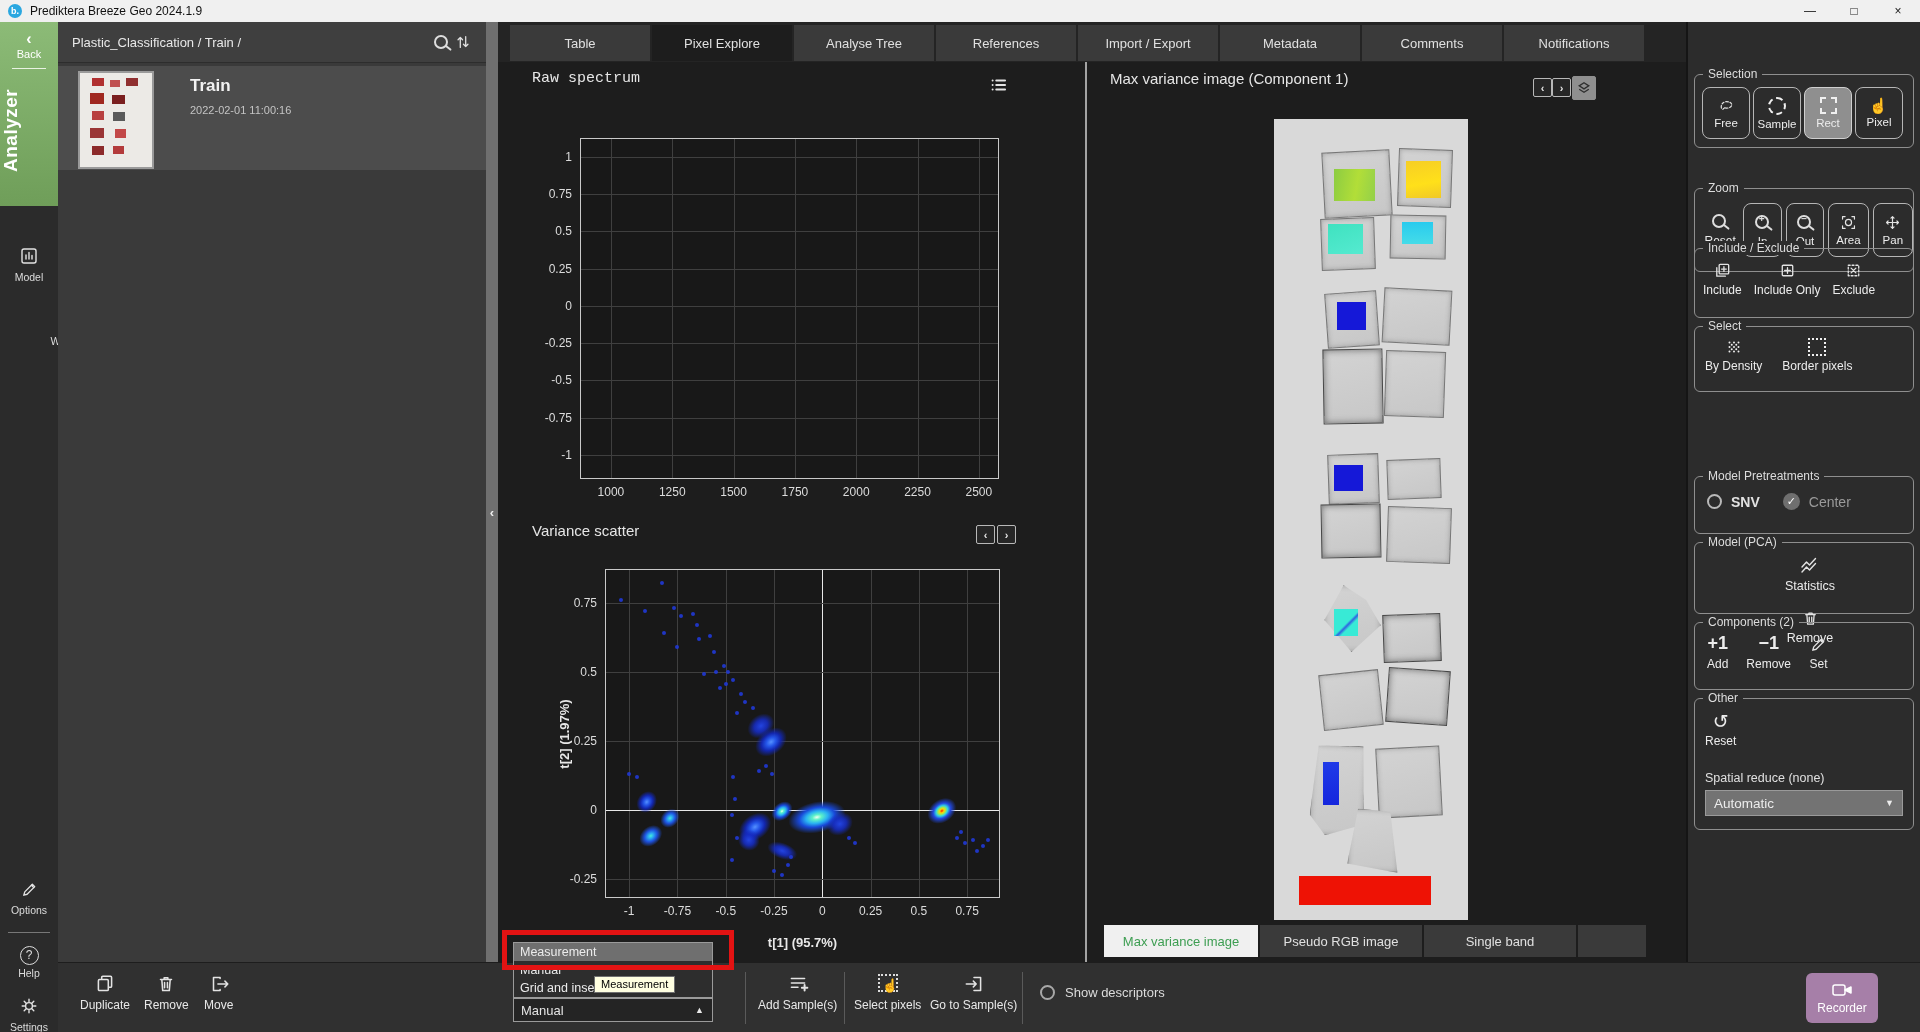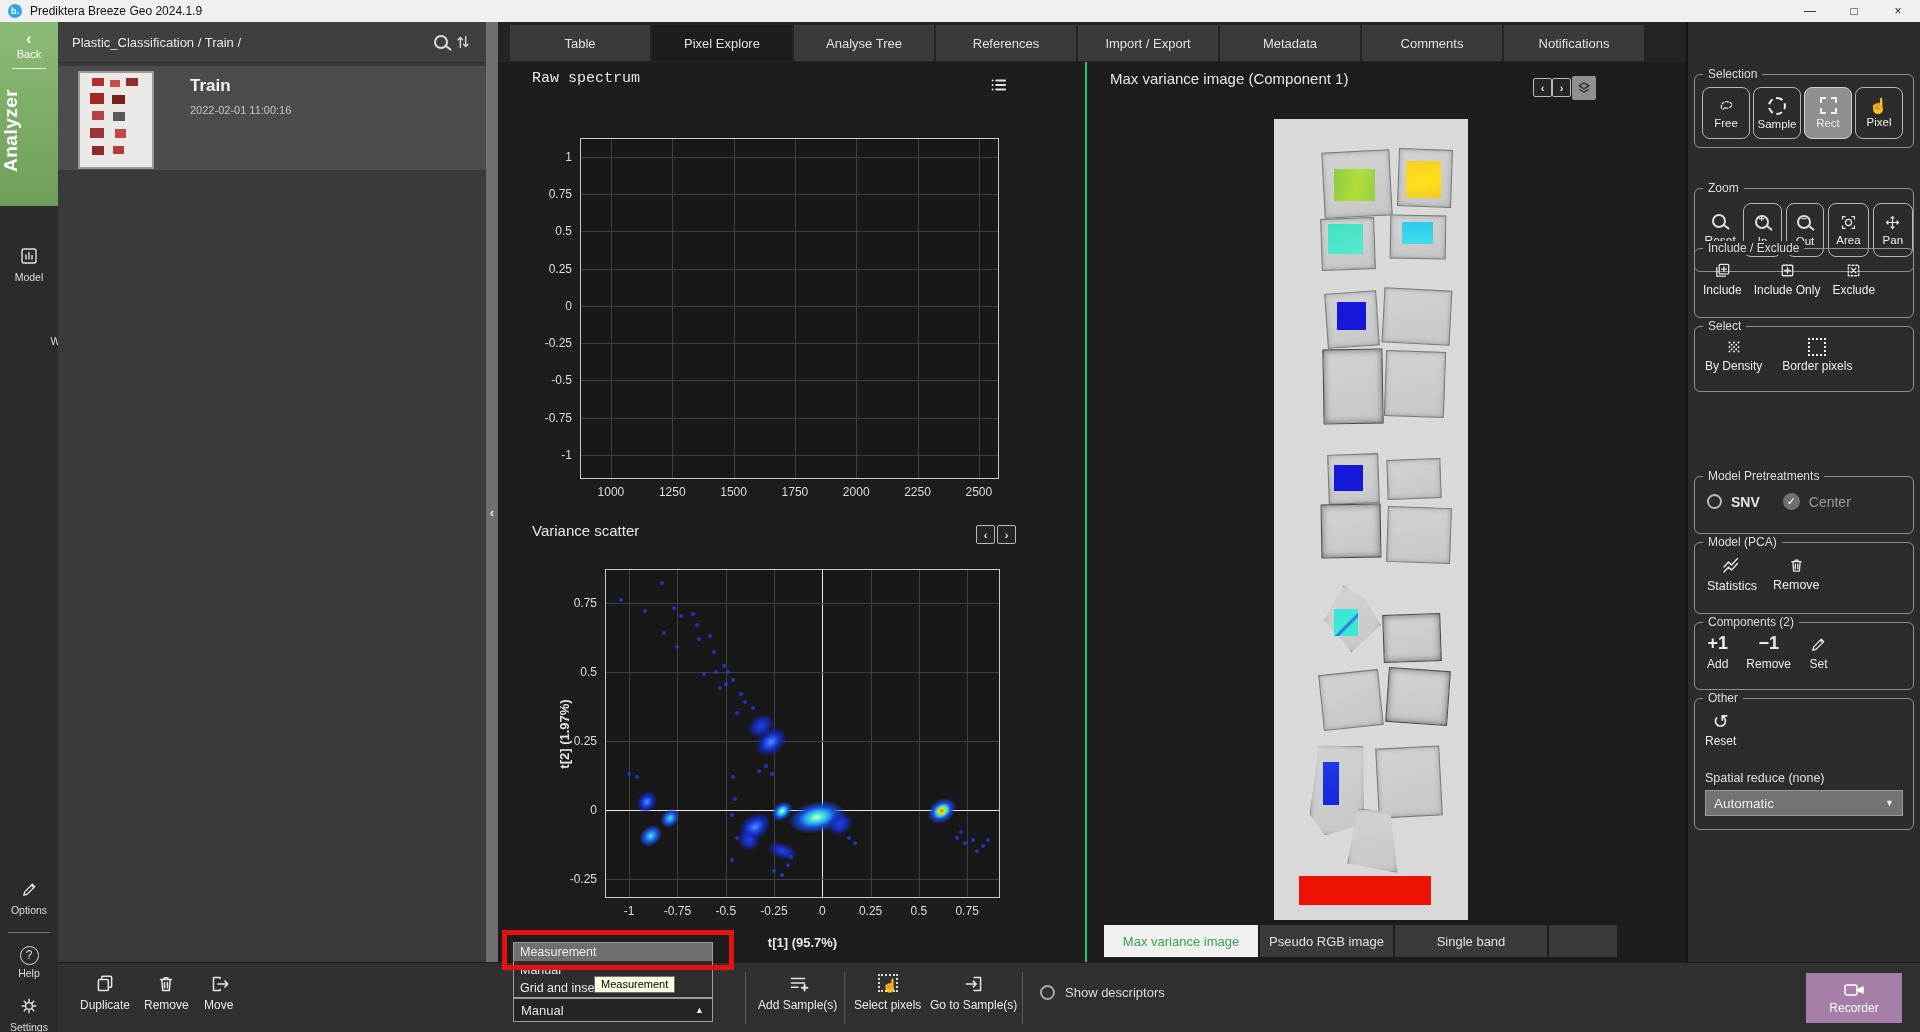--- a/index.html
+++ b/index.html
@@ -40,21 +40,21 @@
   #wavetab-top{position:absolute;left:498px;top:428px;width:26px;height:46px;background:#525252;border-radius:0 6px 6px 0;display:flex;align-items:center;justify-content:center;font-size:17px;font-weight:bold;color:#d8d8d8;}
   #wavetab{position:absolute;left:498px;top:474px;width:26px;height:110px;background:#3d3d3d;display:flex;align-items:center;justify-content:center;}
   #wavetab span{writing-mode:vertical-rl;transform:rotate(180deg);font-size:11.5px;color:#dcdcdc;}
   #rightcollapse{position:absolute;left:1655px;top:498px;width:18px;height:32px;background:#3d3d3d;border-radius:4px 0 0 4px;display:flex;align-items:center;justify-content:center;color:#d8d8d8;font-weight:bold;}
   
   #tabbar{position:absolute;left:510px;top:25px;height:36px;display:flex;gap:2px;}
   .tab{width:140px;height:36px;background:#3a3a3a;color:#e0e0e0;font-size:13px;display:flex;align-items:center;justify-content:center;}
   .tab.active{background:#1d1d1d;}
   
   #charts{position:absolute;left:498px;top:62px;width:587px;height:900px;background:#1d1d1d;}
-  #imagepanel{position:absolute;left:1085px;top:62px;width:601px;height:900px;background:#1d1d1d;border-left:2px solid #22c55e;}
+  #imagepanel{position:absolute;left:1085px;top:62px;width:601px;height:900px;background:#1d1d1d;border-left:2px solid #a3a3a3;}
   .ptitle{position:absolute;font-size:15px;color:#e6e6e6;}
   .navbtn{position:absolute;width:17px;height:17px;border:1px solid #b8b8b8;color:#e6e6e6;font-size:11px;font-weight:bold;display:flex;align-items:center;justify-content:center;border-radius:2px;background:#262626;}
   
   .chartwrap{position:absolute;background:#181818;border:1px solid #c9c9c9;}
   .gv{position:absolute;top:0;bottom:0;width:1px;background:#3f3f3f;}
   .gh{position:absolute;left:0;right:0;height:1px;background:#3f3f3f;}
   .gv.zero,.gh.zero{background:#e8e8e8;}
   .xt{position:absolute;top:calc(100% + 7px);transform:translateX(-50%);font-size:12px;color:#dcdcdc;}
   .yt{position:absolute;right:calc(100% + 9px);transform:translateY(-50%);font-size:12px;color:#dcdcdc;white-space:nowrap;}
   .blob{position:absolute;border-radius:50%;}
@@ -86,21 +86,21 @@
   .magwrap{position:relative;width:18px;height:18px;}
   .magwrap .mag{position:absolute;left:1px;top:1px;}
   .magsign{position:absolute;left:3px;top:-1px;width:10px;text-align:center;font-size:10px;color:#ddd;font-weight:bold;}
   .radio{width:15px;height:15px;border:2px solid #b9b9b9;border-radius:50%;box-sizing:border-box;}
   .checkcircle{width:17px;height:17px;border-radius:50%;background:#6f6f6f;color:#fff;font-size:11px;text-align:center;line-height:17px;}
   #spatial-select,#bb-select{background:#737373;border:1px solid #9a9a9a;color:#ececec;display:flex;align-items:center;}
   
   #bottombar{position:absolute;left:58px;top:962px;width:1862px;height:70px;background:#303030;border-top:1px solid #1d1d1d;}
   .bbtn{position:absolute;top:10px;display:flex;flex-direction:column;align-items:center;gap:3px;color:#e8e8e8;font-size:12px;}
   .bsep{position:absolute;top:9px;width:1px;height:52px;background:#5a5a5a;}
-  #recorder{position:absolute;left:1748px;top:10px;width:96px;height:50px;background:#a67fa8;border-radius:0;display:flex;flex-direction:column;align-items:center;justify-content:center;gap:2px;color:#fff;font-size:12px;}
+  #recorder{position:absolute;left:1748px;top:10px;width:72px;height:50px;background:#a67fa8;border-radius:6px;display:flex;flex-direction:column;align-items:center;justify-content:center;gap:2px;color:#fff;font-size:12px;}
   #descwrap{position:absolute;left:982px;top:22px;display:flex;align-items:center;gap:10px;color:#dcdcdc;font-size:13px;}
   
   #ddlist{position:absolute;left:513px;top:942px;width:200px;background:#2d2d2d;border:1px solid #9a9a9a;z-index:40;box-sizing:border-box;}
   .ddrow{height:18px;line-height:18px;padding-left:6px;font-size:12.5px;color:#ececec;}
   .ddrow.hl{background:#6f6f6f;}
   #ddselect{position:absolute;left:513px;top:998px;width:200px;height:24px;z-index:40;box-sizing:border-box;font-size:13px;padding-left:7px;}
   #ddselect .tri{margin-left:auto;margin-right:8px;font-size:9px;color:#e8e8e8;}
   #redbox{position:absolute;left:502px;top:930px;width:232px;height:40px;border:5px solid #e31313;z-index:50;box-sizing:border-box;}
   #tooltip{position:absolute;left:594px;top:976px;background:#ffffe1;color:#000;font-size:11px;padding:1px 6px 2px 6px;border:1px solid #707070;z-index:60;white-space:nowrap;}
 </style>
@@ -382,21 +382,21 @@
         <div class="patch" style="left: 28%; top: 13.1%; width: 18%; height: 3.8%; background: linear-gradient(160deg, rgb(63, 226, 192), rgb(85, 234, 208));"></div>
         <div class="patch" style="left: 66%; top: 12.9%; width: 16%; height: 2.7%; background: linear-gradient(rgb(40, 203, 238), rgb(69, 220, 232));"></div>
         <div class="patch" style="left: 32.5%; top: 22.8%; width: 15%; height: 3.5%; background: rgb(21, 24, 216);"></div>
         <div class="patch" style="left: 31%; top: 43.2%; width: 15%; height: 3.3%; background: rgb(21, 24, 216);"></div>
         <div class="patch" style="left: 31%; top: 61.2%; width: 12.5%; height: 3.3%; background: linear-gradient(135deg, rgb(56, 234, 214) 52%, rgb(47, 98, 226) 58%, rgb(56, 234, 214) 66%);"></div>
         <div class="patch" style="left: 25.5%; top: 80.3%; width: 8%; height: 5.3%; background: linear-gradient(rgb(31, 58, 232), rgb(21, 38, 221));"></div>
         <div id="redbar" style="left: 13%; top: 94.5%; width: 68%; height: 3.6%;"></div>
       </div>
     <div id="imgtabs">
         <div class="imgtab active" style="width: 154px;">Max variance image</div>
-        <div class="imgtab" style="width: 133px; text-align: center;">Pseudo RGB image</div>
+        <div class="imgtab" style="width: 162px; text-align: center;">Pseudo RGB image</div>
         <div class="imgtab" style="width: 152px;">Single band</div>
         <div class="imgtab" style="width: 68px;"></div>
       </div>
     <div id="imgscroll"></div>
   </div>
 
   <div id="tools">
 
     <div class="fset" style="top:52px;height:74px;">
       <div class="legend">Selection</div>
@@ -512,21 +512,21 @@
       <div style="display:flex;align-items:center;gap:9px;padding:16px 0 0 12px;">
         <span class="radio"></span>
         <span style="font-weight:bold;font-size:14px;">SNV</span>
         <span class="checkcircle" style="margin-left:14px;">✓</span>
         <span style="color:#9a9a9a;font-size:14px;">Center</span>
       </div>
     </div>
 
     <div class="fset" style="top:520px;height:72px;">
       <div class="legend">Model (PCA)</div>
-      <div style="display:flex;gap:16px;padding:13px 0 0 12px;">
+      <div style="display:flex;gap:16px;padding:13px 0 0 12px;flex-direction:column;">
         <div class="plainbtn">
           <svg class="ic" width="22" height="20" viewBox="0 0 22 20">
               <path d="M3 11l4.5-5 3 3 6-6.5M3 16l4.5-5 3 3 6-6.5"></path>
             </svg>
           <span style="font-size:12.5px;">Statistics</span>
         </div>
         <div class="plainbtn">
           <svg class="ic" width="19" height="19" viewBox="0 0 20 20">
               <path d="M5 6h10M8.3 6V4.4h3.4V6M6.2 6l.8 10h6l.8-10M8.7 8.7v4.8M11.3 8.7v4.8"></path>
             </svg>

